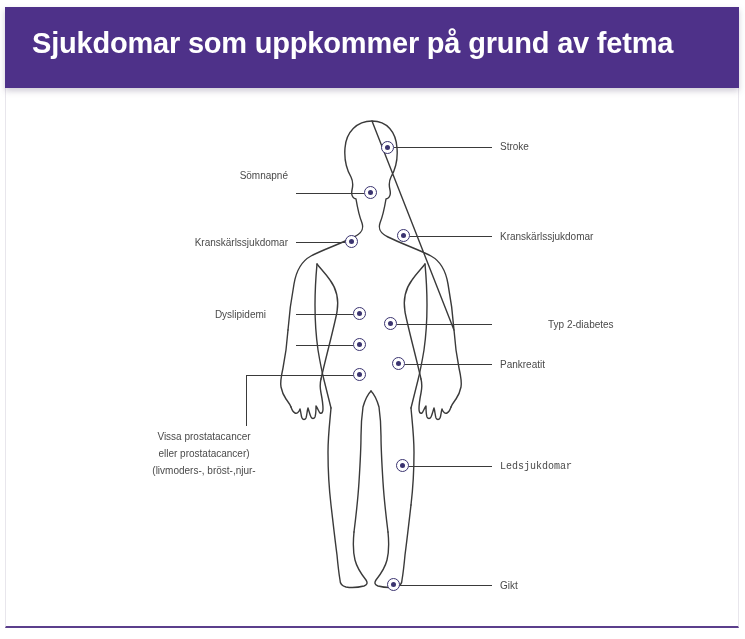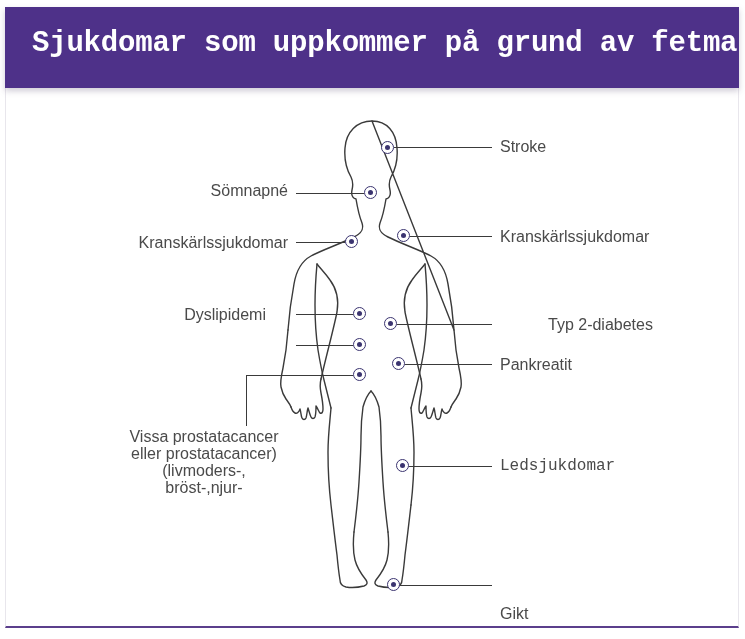--- a/index.html
+++ b/index.html
@@ -41,32 +41,31 @@
   }
   .header-title {
     position: absolute;
     left: 27px;
     top: 20px;
     font-size: 29px;
     font-weight: bold;
     color: #ffffff;
     letter-spacing: -0.2px;
     white-space: nowrap;
-    font-family: Liberation Mono, monospace;
   }
   .canvas {
     position: absolute;
     left: 0;
     top: 0;
     width: 745px;
     height: 639px;
   }
   .label {
     position: absolute;
-    font-size: 16px;
+    font-size: 10px;
     color: #4a4a4a;
     white-space: nowrap;
     line-height: 17px;
   }
   .label.right { text-align: left; }
   .label.left  { text-align: right; }
   .label.center{ text-align: center; white-space: normal; }
   .marker {
     position: absolute;
     width: 13px;
@@ -243,25 +242,25 @@
     <div class="connector" style="left:405px; top:364px; width:87px;"></div>
     <div class="marker" style="left:392px; top:357px;"></div>
     <div class="label right" style="left:500px; top:356px;">Pankreatit</div>
 
     <div class="connector" style="left:409px; top:466px; width:83px;"></div>
     <div class="marker" style="left:396px; top:459px;"></div>
     <div class="label right" style="left:500px; top:458px;font-family:Liberation Mono, monospace;">Ledsjukdomar</div>
 
     <div class="connector" style="left:400px; top:585px; width:92px;"></div>
     <div class="marker" style="left:387px; top:578px;"></div>
-    <div class="label right" style="left:500px; top:577px;margin-top:28px;">Gikt</div>
+    <div class="label right" style="left:500px; top:577px;">Gikt</div>
 
     <div class="connector" style="left:296px; top:193px; width:68px;"></div>
     <div class="marker" style="left:364px; top:186px;"></div>
-    <div class="label left" style="right:457px; top:182px;">Sömnapné</div>
+    <div class="label left" style="right:457px; top:167px;">Sömnapné</div>
 
     <div class="connector" style="left:296px; top:242px; width:49px;"></div>
     <div class="marker" style="left:345px; top:235px;"></div>
     <div class="label left" style="right:457px; top:234px;">Kranskärlssjukdomar</div>
 
     <div class="connector" style="left:296px; top:314px; width:57px;"></div>
     <div class="marker" style="left:353px; top:307px;"></div>
     <div class="label left" style="right:479px; top:306px;">Dyslipidemi</div>
 
     <div class="connector" style="left:296px; top:345px; width:57px;"></div>

